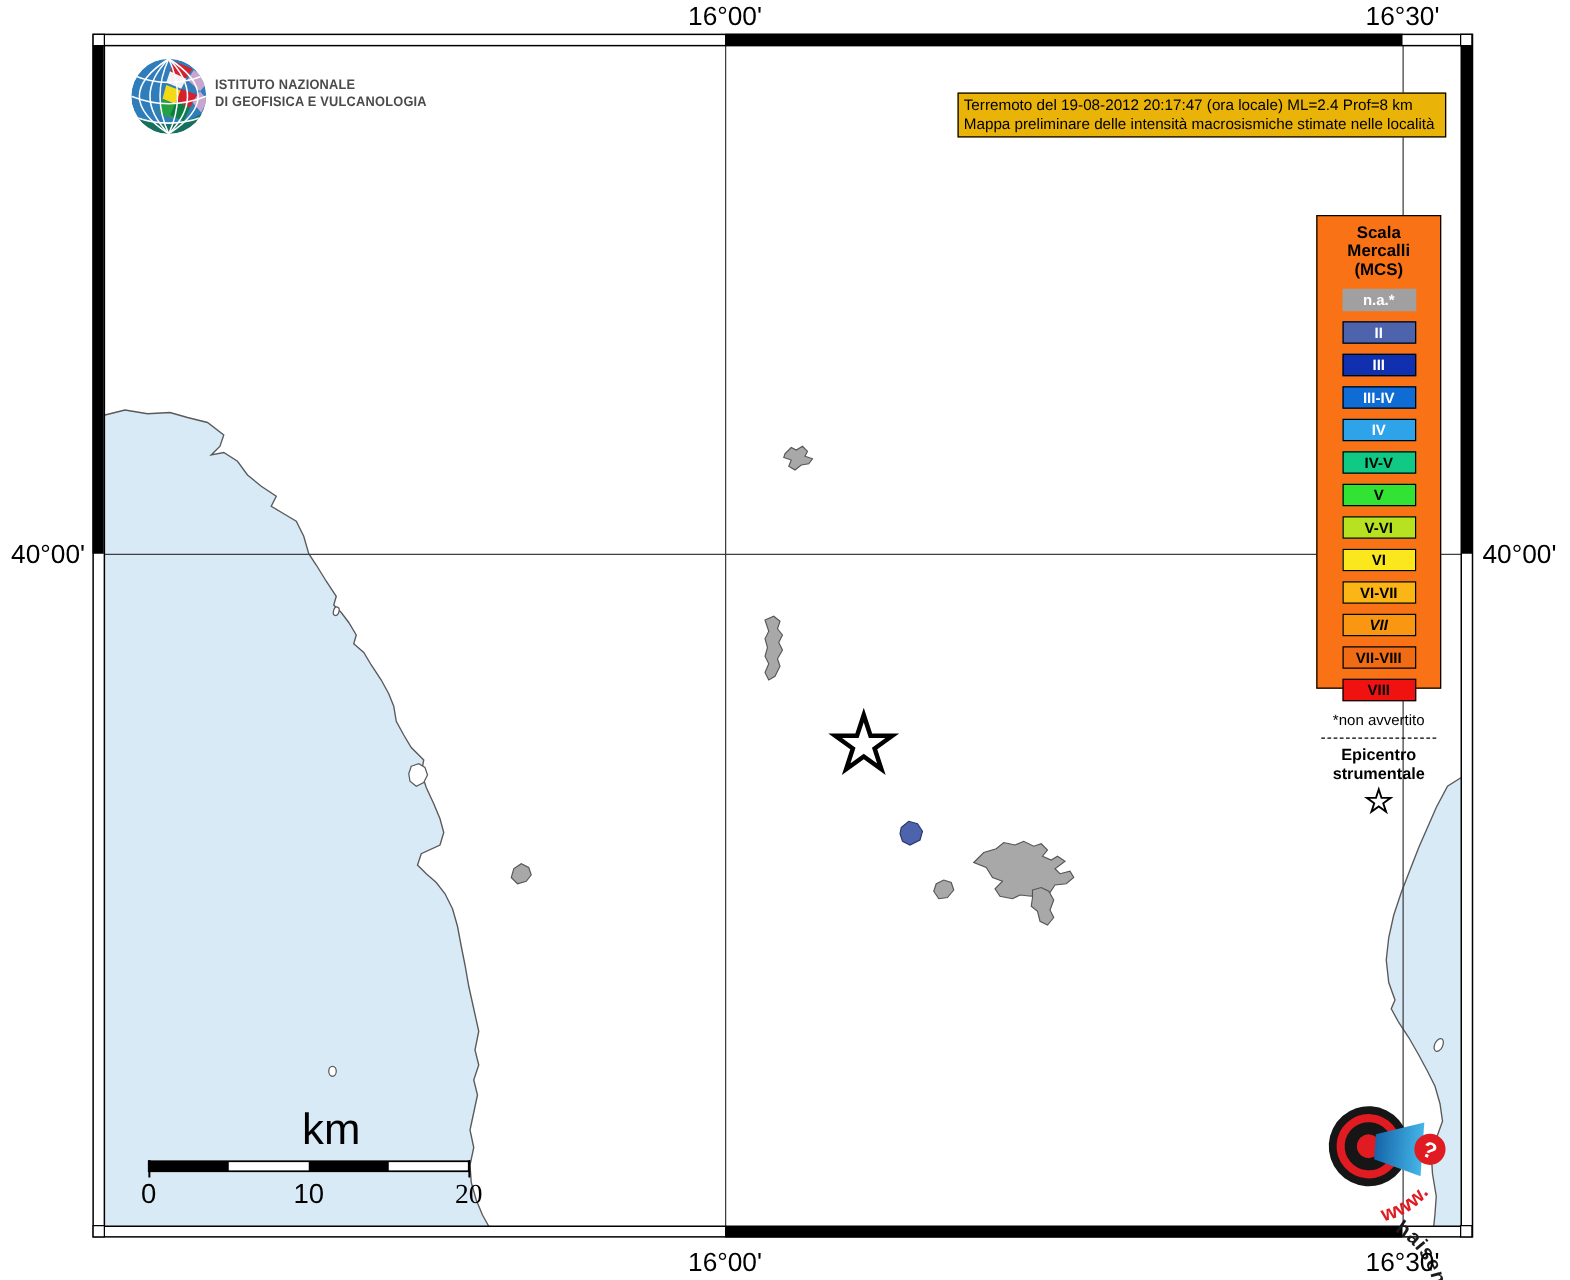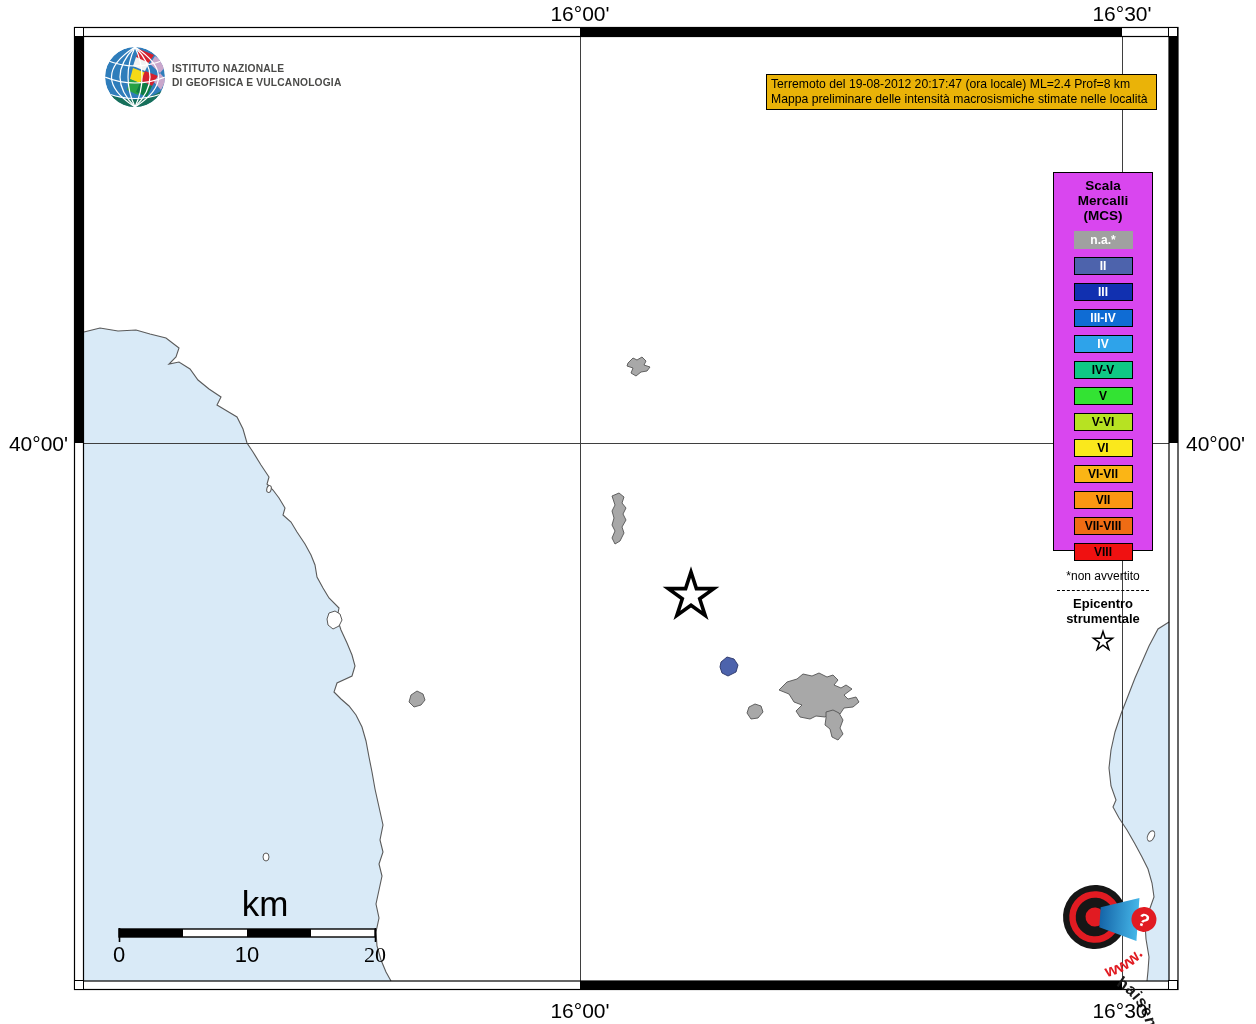--- a/index.html
+++ b/index.html
@@ -11,21 +11,21 @@
   
   .ingv-text{position:absolute;left:172px;top:62px;font-size:11px;font-weight:700;
              color:#4a4a48;line-height:13.5px;letter-spacing:.2px;transform:scaleX(.93);
              transform-origin:left top;}
   
   .infobox{position:absolute;left:766px;top:46px;width:391px;box-sizing:border-box;
            border:1px solid #000;background:#eab308;padding:2px 4px;font-size:12.2px;
            line-height:14.9px;white-space:nowrap;overflow:hidden;margin-top:28px;}
   
   .legend{position:absolute;left:1053px;top:172px;width:100px;height:379px;
-          box-sizing:border-box;border:1px solid #000;background:#d946ef;text-align:center;}
+          box-sizing:border-box;border:1px solid #000;background:#f97316;text-align:center;}
   .legend-title{font-size:13.5px;font-weight:700;line-height:15px;padding-top:5px;}
   .chips{margin-top:8px;}
   .chip{width:59px;height:18px;box-sizing:border-box;border:1px solid #000;margin:0 auto 8px;
         font-size:12px;font-weight:700;line-height:16px;text-align:center;}
   .chip:first-child{border-color:transparent;}
   .legend-note{font-size:12px;margin-top:4px;}
   .legend-divider{border-top:1.5px dashed #000;margin:7px 3px 5px;}
   .legend-epi{font-size:13px;font-weight:700;line-height:15px;}
   .legend-star{display:block;margin:3px auto 0;}
   
@@ -178,21 +178,21 @@
       <div class="chip" style="background-color: rgb(160, 160, 160); color: rgb(255, 255, 255);">n.a.*</div>
       <div class="chip" style="background-color: rgb(77, 99, 172); color: rgb(255, 255, 255);">II</div>
       <div class="chip" style="background-color: rgb(17, 48, 176); color: rgb(255, 255, 255);">III</div>
       <div class="chip" style="background-color: rgb(15, 108, 212); color: rgb(255, 255, 255);">III-IV</div>
       <div class="chip" style="background-color: rgb(46, 163, 234); color: rgb(255, 255, 255);">IV</div>
       <div class="chip" style="background-color: rgb(15, 201, 133); color: rgb(0, 0, 0);">IV-V</div>
       <div class="chip" style="background-color: rgb(51, 227, 51); color: rgb(0, 0, 0);">V</div>
       <div class="chip" style="background-color: rgb(183, 226, 34); color: rgb(0, 0, 0);">V-VI</div>
       <div class="chip" style="background-color: rgb(250, 232, 28); color: rgb(0, 0, 0);">VI</div>
       <div class="chip" style="background-color: rgb(251, 181, 21); color: rgb(0, 0, 0);">VI-VII</div>
-      <div class="chip" style="background-color: rgb(250, 151, 18); color: rgb(0, 0, 0);">VII</div>
+      <div class="chip" style="background-color: rgb(250, 151, 18); color: rgb(0, 0, 0); font-style: italic;">VII</div>
       <div class="chip" style="background-color: rgb(239, 108, 20); color: rgb(0, 0, 0);">VII-VIII</div>
       <div class="chip" style="background-color: rgb(240, 17, 17); color: rgb(0, 0, 0);">VIII</div>
     </div>
     <div class="legend-note">*non avvertito</div>
     <div class="legend-divider"></div>
     <div class="legend-epi">
       <div>Epicentro</div>
       <div>strumentale</div>
     </div>
     <svg class="legend-star" width="24" height="24" viewBox="0 0 24 24">

